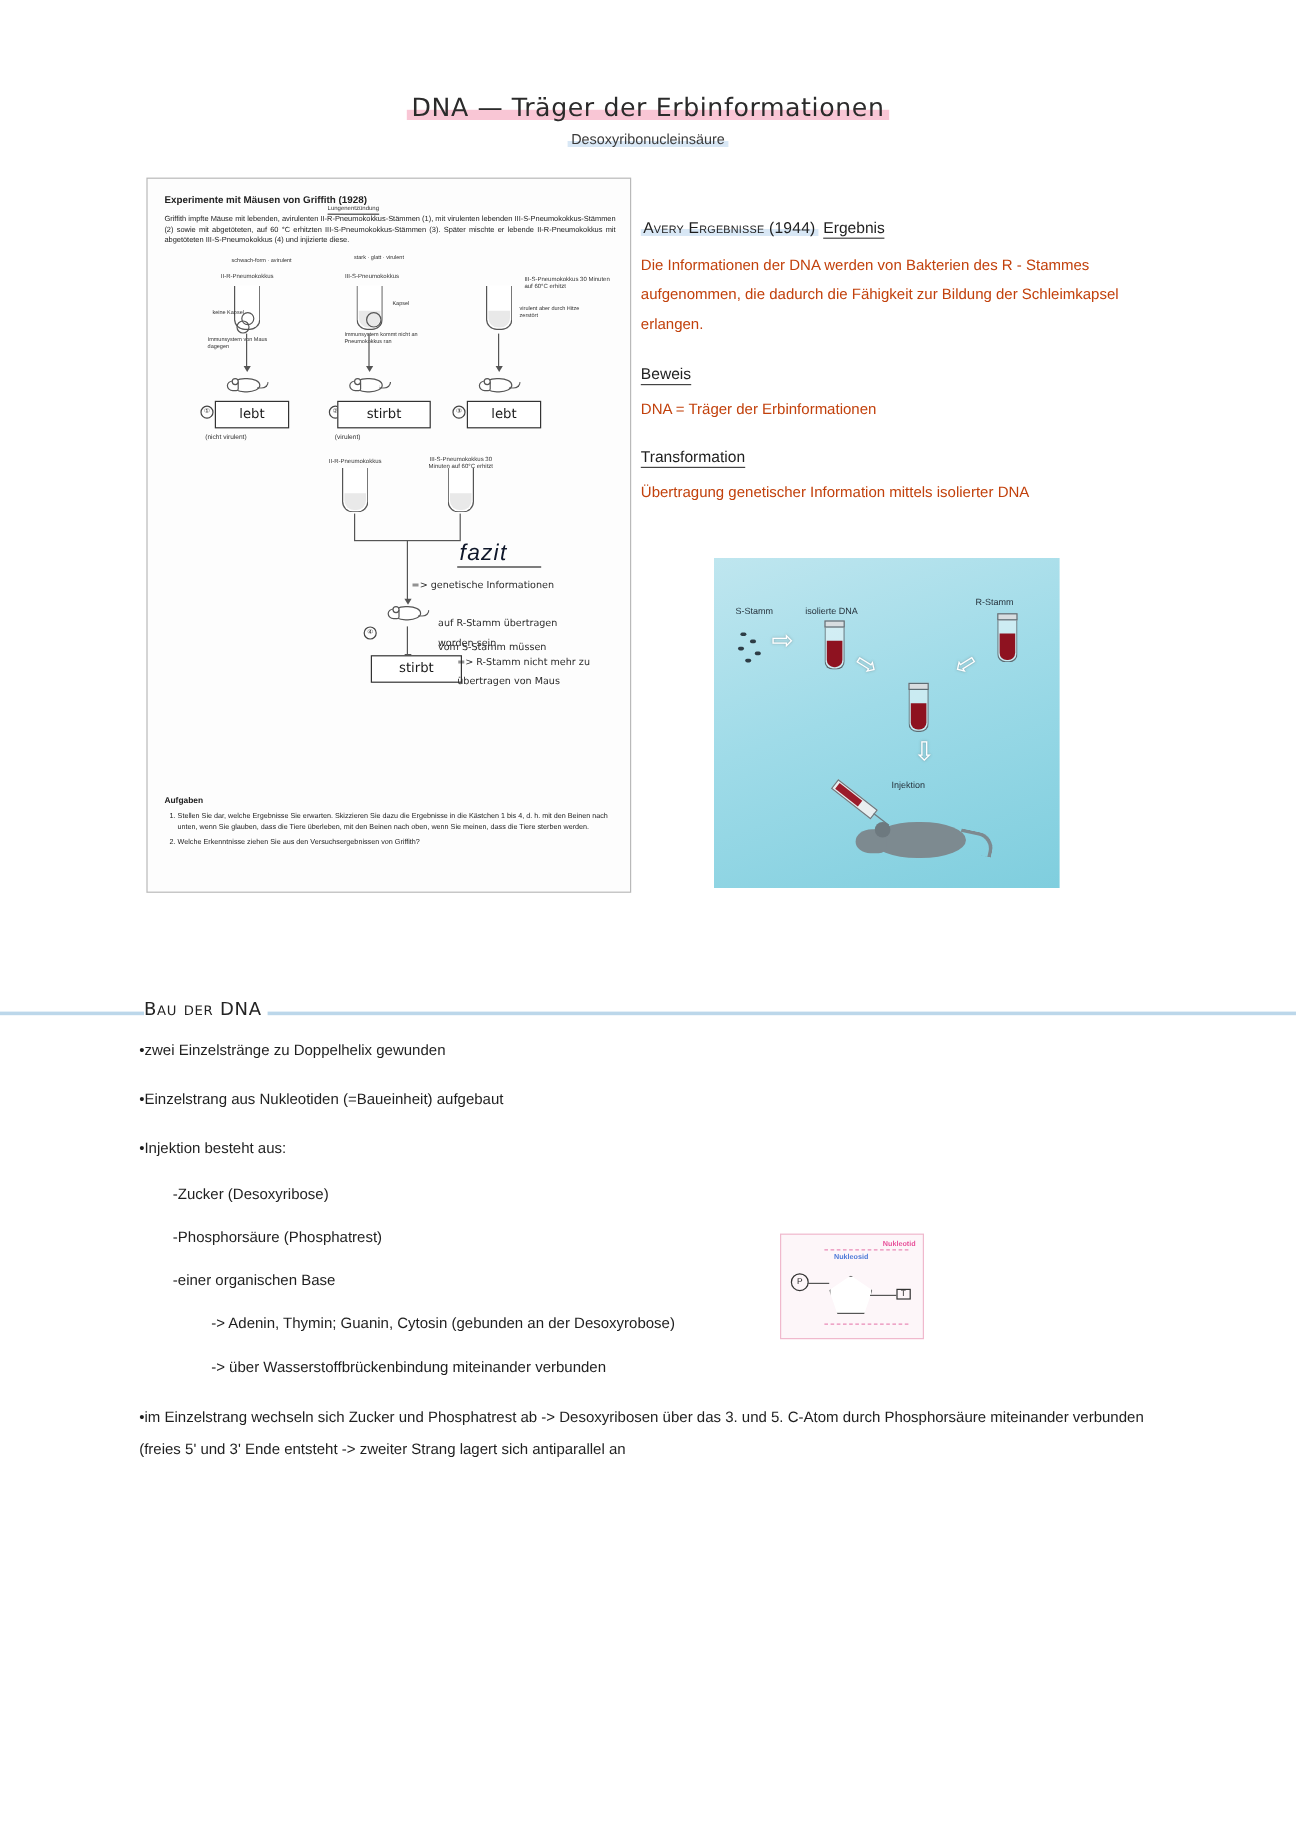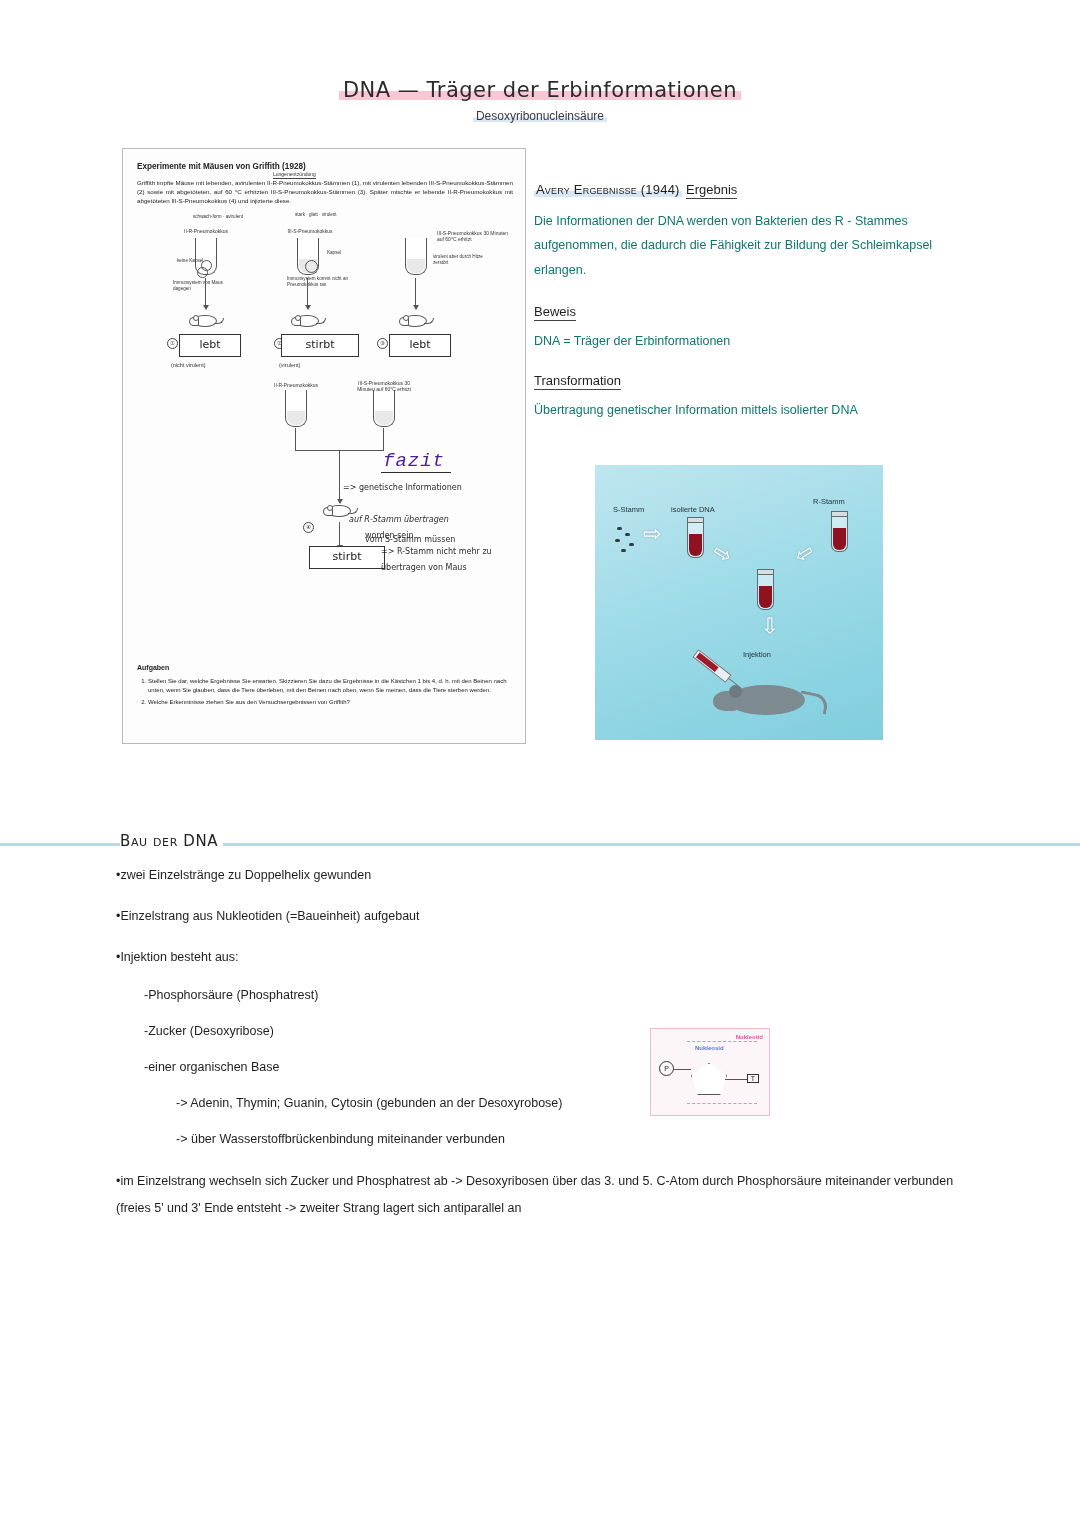--- a/index.html
+++ b/index.html
@@ -170,24 +170,24 @@
     width: 9px; height: 9px;
     border: 1px solid #444;
     border-radius: 50%;
     font-size: 5.5px;
     line-height: 9px;
     text-align: center;
     color: #333;
   }
   .fazit {
     position: absolute;
-    font-family: Liberation Mono, monospace;
+    font-family: Liberation Sans, sans-serif;
     font-style: italic;
     font-size: 19px;
-    color: #4c1d95;
+    color: #0f172a;
     letter-spacing: 1px;
   }
   .fazit-underline {
     position: absolute;
     height: 1px;
     background: #2a2a2a;
   }
   .ws-tasks {
     position: absolute;
     left: 14px;
@@ -221,21 +221,21 @@
     font-weight: normal;
     margin: 20px 0 10px 0;
     display: inline-block;
     border-bottom: 1px solid #444;
     padding-bottom: 1px;
   }
   .avery p {
     font-size: 12.5px;
     line-height: 1.95;
     margin: 0 0 2px 0;
-    color: #0f766e;
+    color: #c2410c;
   }
   .avery .sm { line-height: 1.6; }
 
   .avery-img {
     position: absolute;
     left: 595px;
     top: 465px;
     width: 288px;
     height: 275px;
     background: linear-gradient(160deg, #bfe6ef 0%, #9fdbe8 45%, #7fcede 100%);
@@ -512,21 +512,21 @@
         <div class="tail"></div>
     </div>
     <div class="arrow-down" style="left:202px; top:312px; height:24px;"></div>
     <div class="circled" style="left:166px; top:312px;">④</div>
     <div class="box-label" style="left:172px; top:336px; width:62px;">stirbt</div>
 
     <div class="fazit" style="left:246px; top:238px;">fazit</div>
     <div class="fazit-underline" style="left:244px; top:262px; width:70px;"></div>
     <div class="hand" style="left:206px; top:272px; font-size:8px;">=&gt; genetische Informationen</div>
     <div class="hand" style="left:228px; top:288px; font-size:8px;margin-top:36px;">vom S-Stamm müssen</div>
-    <div class="hand" style="left:212px; top:304px; font-size:8px;font-style:italic;">auf R-Stamm übertragen</div>
+    <div class="hand" style="left:228px; top:304px; font-size:8px;">auf R-Stamm übertragen</div>
     <div class="hand" style="left:228px; top:320px; font-size:8px;">worden sein</div>
     <div class="hand" style="left:244px; top:336px; font-size:8px;">=&gt; R-Stamm nicht mehr zu</div>
     <div class="hand" style="left:244px; top:352px; font-size:8px;">übertragen von Maus</div>
   </div>
 
   <div class="ws-tasks">
     <div class="h">Aufgaben</div>
     <ol>
       <li>Stellen Sie dar, welche Ergebnisse Sie erwarten. Skizzieren Sie dazu die Ergebnisse in die Kästchen 1 bis 4, d. h. mit den Beinen nach unten, wenn Sie glauben, dass die Tiere überleben, mit den Beinen nach oben, wenn Sie meinen, dass die Tiere sterben werden.</li>
       <li>Welche Erkenntnisse ziehen Sie aus den Versuchsergebnissen von Griffith?</li>
@@ -590,22 +590,22 @@
   </div>
 </div>
 
 <div class="divider-line"></div>
 <div class="section-title">Bau der DNA</div>
 
 <div class="notes">
   <div class="l0">•zwei Einzelstränge zu Doppelhelix gewunden</div>
   <div class="l0">•Einzelstrang aus Nukleotiden (=Baueinheit) aufgebaut</div>
   <div class="l0">•Injektion besteht aus:</div>
+  <div class="l1">-Zucker (Desoxyribose)</div>
   <div class="l1">-Phosphorsäure (Phosphatrest)</div>
-  <div class="l1">-Zucker (Desoxyribose)</div>
   <div class="l1">-einer organischen Base</div>
   <div class="l2">-&gt; Adenin, Thymin; Guanin, Cytosin (gebunden an der Desoxyrobose)</div>
   <div class="l2">-&gt; über Wasserstoffbrückenbindung miteinander verbunden</div>
   <div class="flow">•im Einzelstrang wechseln sich Zucker und Phosphatrest ab -&gt; Desoxyribosen über das 3. und 5. C-Atom durch Phosphorsäure miteinander verbunden (freies 5' und 3' Ende entsteht -&gt; zweiter Strang lagert sich antiparallel an</div>
 </div>
 
 <div class="nukleotid-img">
   <div class="nu-pink" style="right:6px; top:5px;">Nukleotid</div>
   <div class="nu-blue" style="left:44px; top:16px;">Nukleosid</div>
   <div class="nu-p">P</div>

